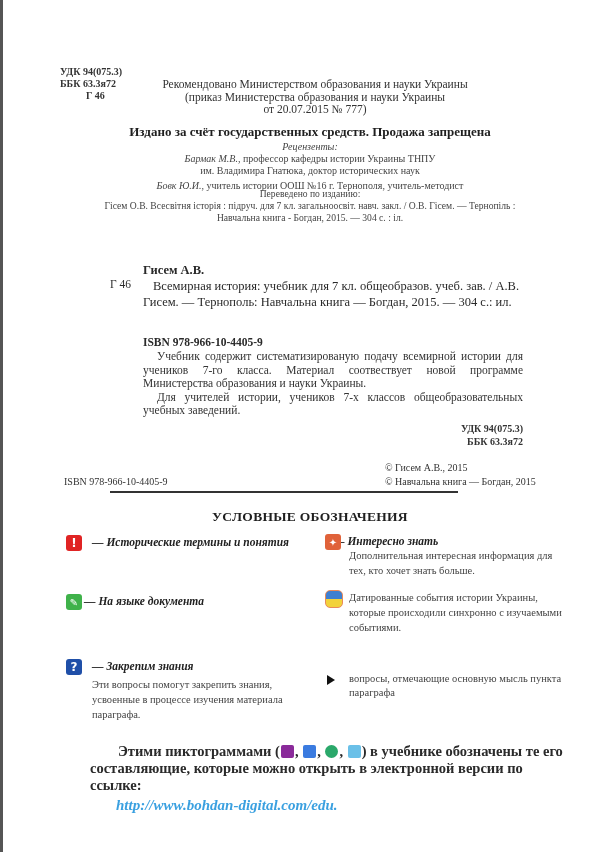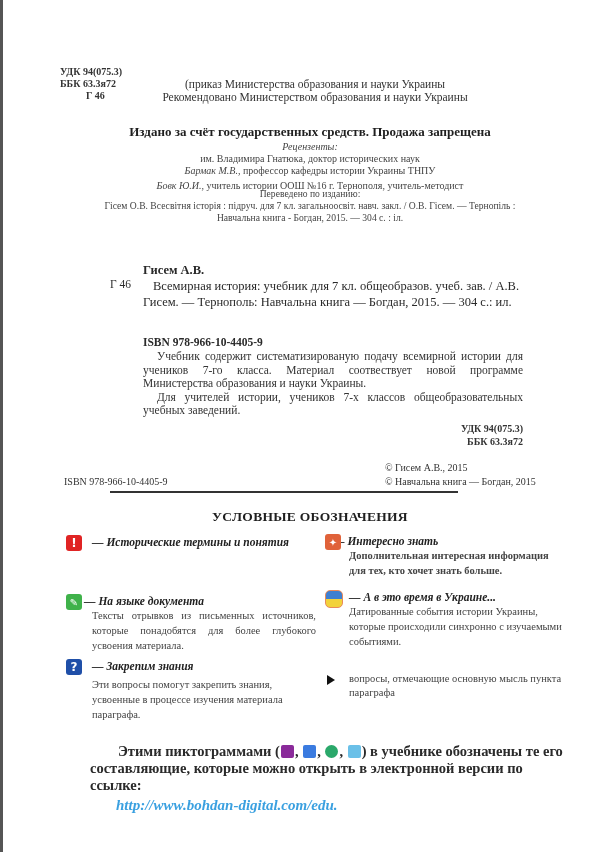--- a/index.html
+++ b/index.html
@@ -44,30 +44,31 @@
 
 <div class="left-edge"></div>
 
 <div class="abs udk-block serif">
   <div>УДК 94(075.3)</div>
   <div>ББК 63.3я72</div>
   <div class="g">Г 46</div>
 </div>
 
 <div class="abs rec center serif">
+  <div>Рекомендовано Министерством образования и науки Украины</div>
   <div>(приказ Министерства образования и науки Украины</div>
-  <div>Рекомендовано Министерством образования и науки Украины</div>
+  <div>от 20.07.2015 № 777)</div>
 </div>
 
 <div class="abs free center serif">Издано за счёт государственных средств. Продажа запрещена</div>
 
 <div class="abs rev center serif">
   <div><i>Рецензенты:</i></div>
+  <div><i>Бармак М.В.</i><span>, профессор кафедры истории Украины ТНПУ</span></div>
   <div>им. Владимира Гнатюка, доктор исторических наук</div>
-  <div><i>Бармак М.В.</i><span>, профессор кафедры истории Украины ТНПУ</span></div>
   <div style="margin-top:3px"><i>Бовк Ю.И.</i><span>, учитель истории ООШ №16 г. Тернополя, учитель-методист</span></div>
 </div>
 
 <div class="abs trans center serif">
   <div>Переведено по изданию:</div>
   <div>Гісем О.В. Всесвітня історія : підруч. для 7 кл. загальноосвіт. навч. закл. / О.В. Гісем. — Тернопіль :</div>
   <div>Навчальна книга - Богдан, 2015. — 304 с. : іл.</div>
 </div>
 
 <div class="abs author serif">Гисем А.В.</div>
@@ -93,38 +94,36 @@
 <div class="abs legend-title center serif">УСЛОВНЫЕ ОБОЗНАЧЕНИЯ</div>
 
 <div class="item serif" style="left:66px; top:535px; width:250px;">
   <div class="ic" style="left:0; top:0; background:#e02424;">!</div>
   <div class="hd" style="padding-left:26px;">— Исторические термины и понятия</div>
 </div>
 
 <div class="item serif" style="left:66px; top:594px; width:250px;">
   <div class="ic" style="left:0; top:0; background:#3fb24a; font-size:10px;">✎</div>
   <div class="hd" style="padding-left:18px;">— На языке документа</div>
-  <div class="desc" style="padding-left:26px; text-align:justify;">Тексты отрывков из письменных источников, которые понадобятся для более глубокого усвоения материала.</div>
 </div>
 
 <div class="item serif" style="left:66px; top:659px; width:250px;">
   <div class="ic" style="left:0; top:0; background:#1f4fa8;">?</div>
   <div class="hd" style="padding-left:26px;">— Закрепим знания</div>
   <div class="desc" style="padding-left:26px; margin-top:4px;font-family:Liberation Serif, serif;">Эти вопросы помогут закрепить знания, усвоенные в процессе изучения материала параграфа.</div>
 </div>
 
 <div class="item serif" style="left:325px; top:534px; width:240px;">
   <div class="ic" style="left:0; top:0; background:#e0623a; font-size:10px;">✦</div>
   <div class="hd" style="padding-left:8px;">— Интересно знать</div>
-  <div class="desc" style="padding-left:24px;font-weight:bold;">Дополнительная интересная информация для тех, кто хочет знать больше.</div>
+  <div class="desc" style="padding-left:24px;">Дополнительная интересная информация для тех, кто хочет знать больше.</div>
 </div>
 
 <div class="item serif" style="left:325px; top:590px; width:240px;">
   <div class="ic" style="left:0; top:0; border-radius:5px; border:1px solid #e88a5a; background:linear-gradient(#3f7fd0 0 50%, #f2d23a 50% 100%);"></div>
-  <div class="hd" style="padding-left:24px;">— А в это время в Украине...</div>
   <div class="desc" style="padding-left:24px;">Датированные события истории Украины, которые происходили синхронно с изучаемыми событиями.</div>
 </div>
 
 <div class="item serif" style="left:325px; top:672px; width:240px;">
   <div class="arrow" style="left:2px; top:3px;"></div>
   <div class="desc" style="padding-left:24px; line-height:14px;">вопросы, отмечающие основную мысль пункта параграфа</div>
 </div>
 
 <div class="abs pik serif">
   <span class="ind"></span><span>Этими пиктограммами (</span><span class="mini" style="background:#8a2a9a;"></span>, <span class="mini" style="background:#3a7be0;"></span>, <span class="mini" style="background:#2aa86a; border-radius:7px;"></span>, <span class="mini" style="background:#6ac0e8;"></span><span>) в учебнике обозначены те его составляющие, которые можно открыть в электронной версии по ссылке:</span>

